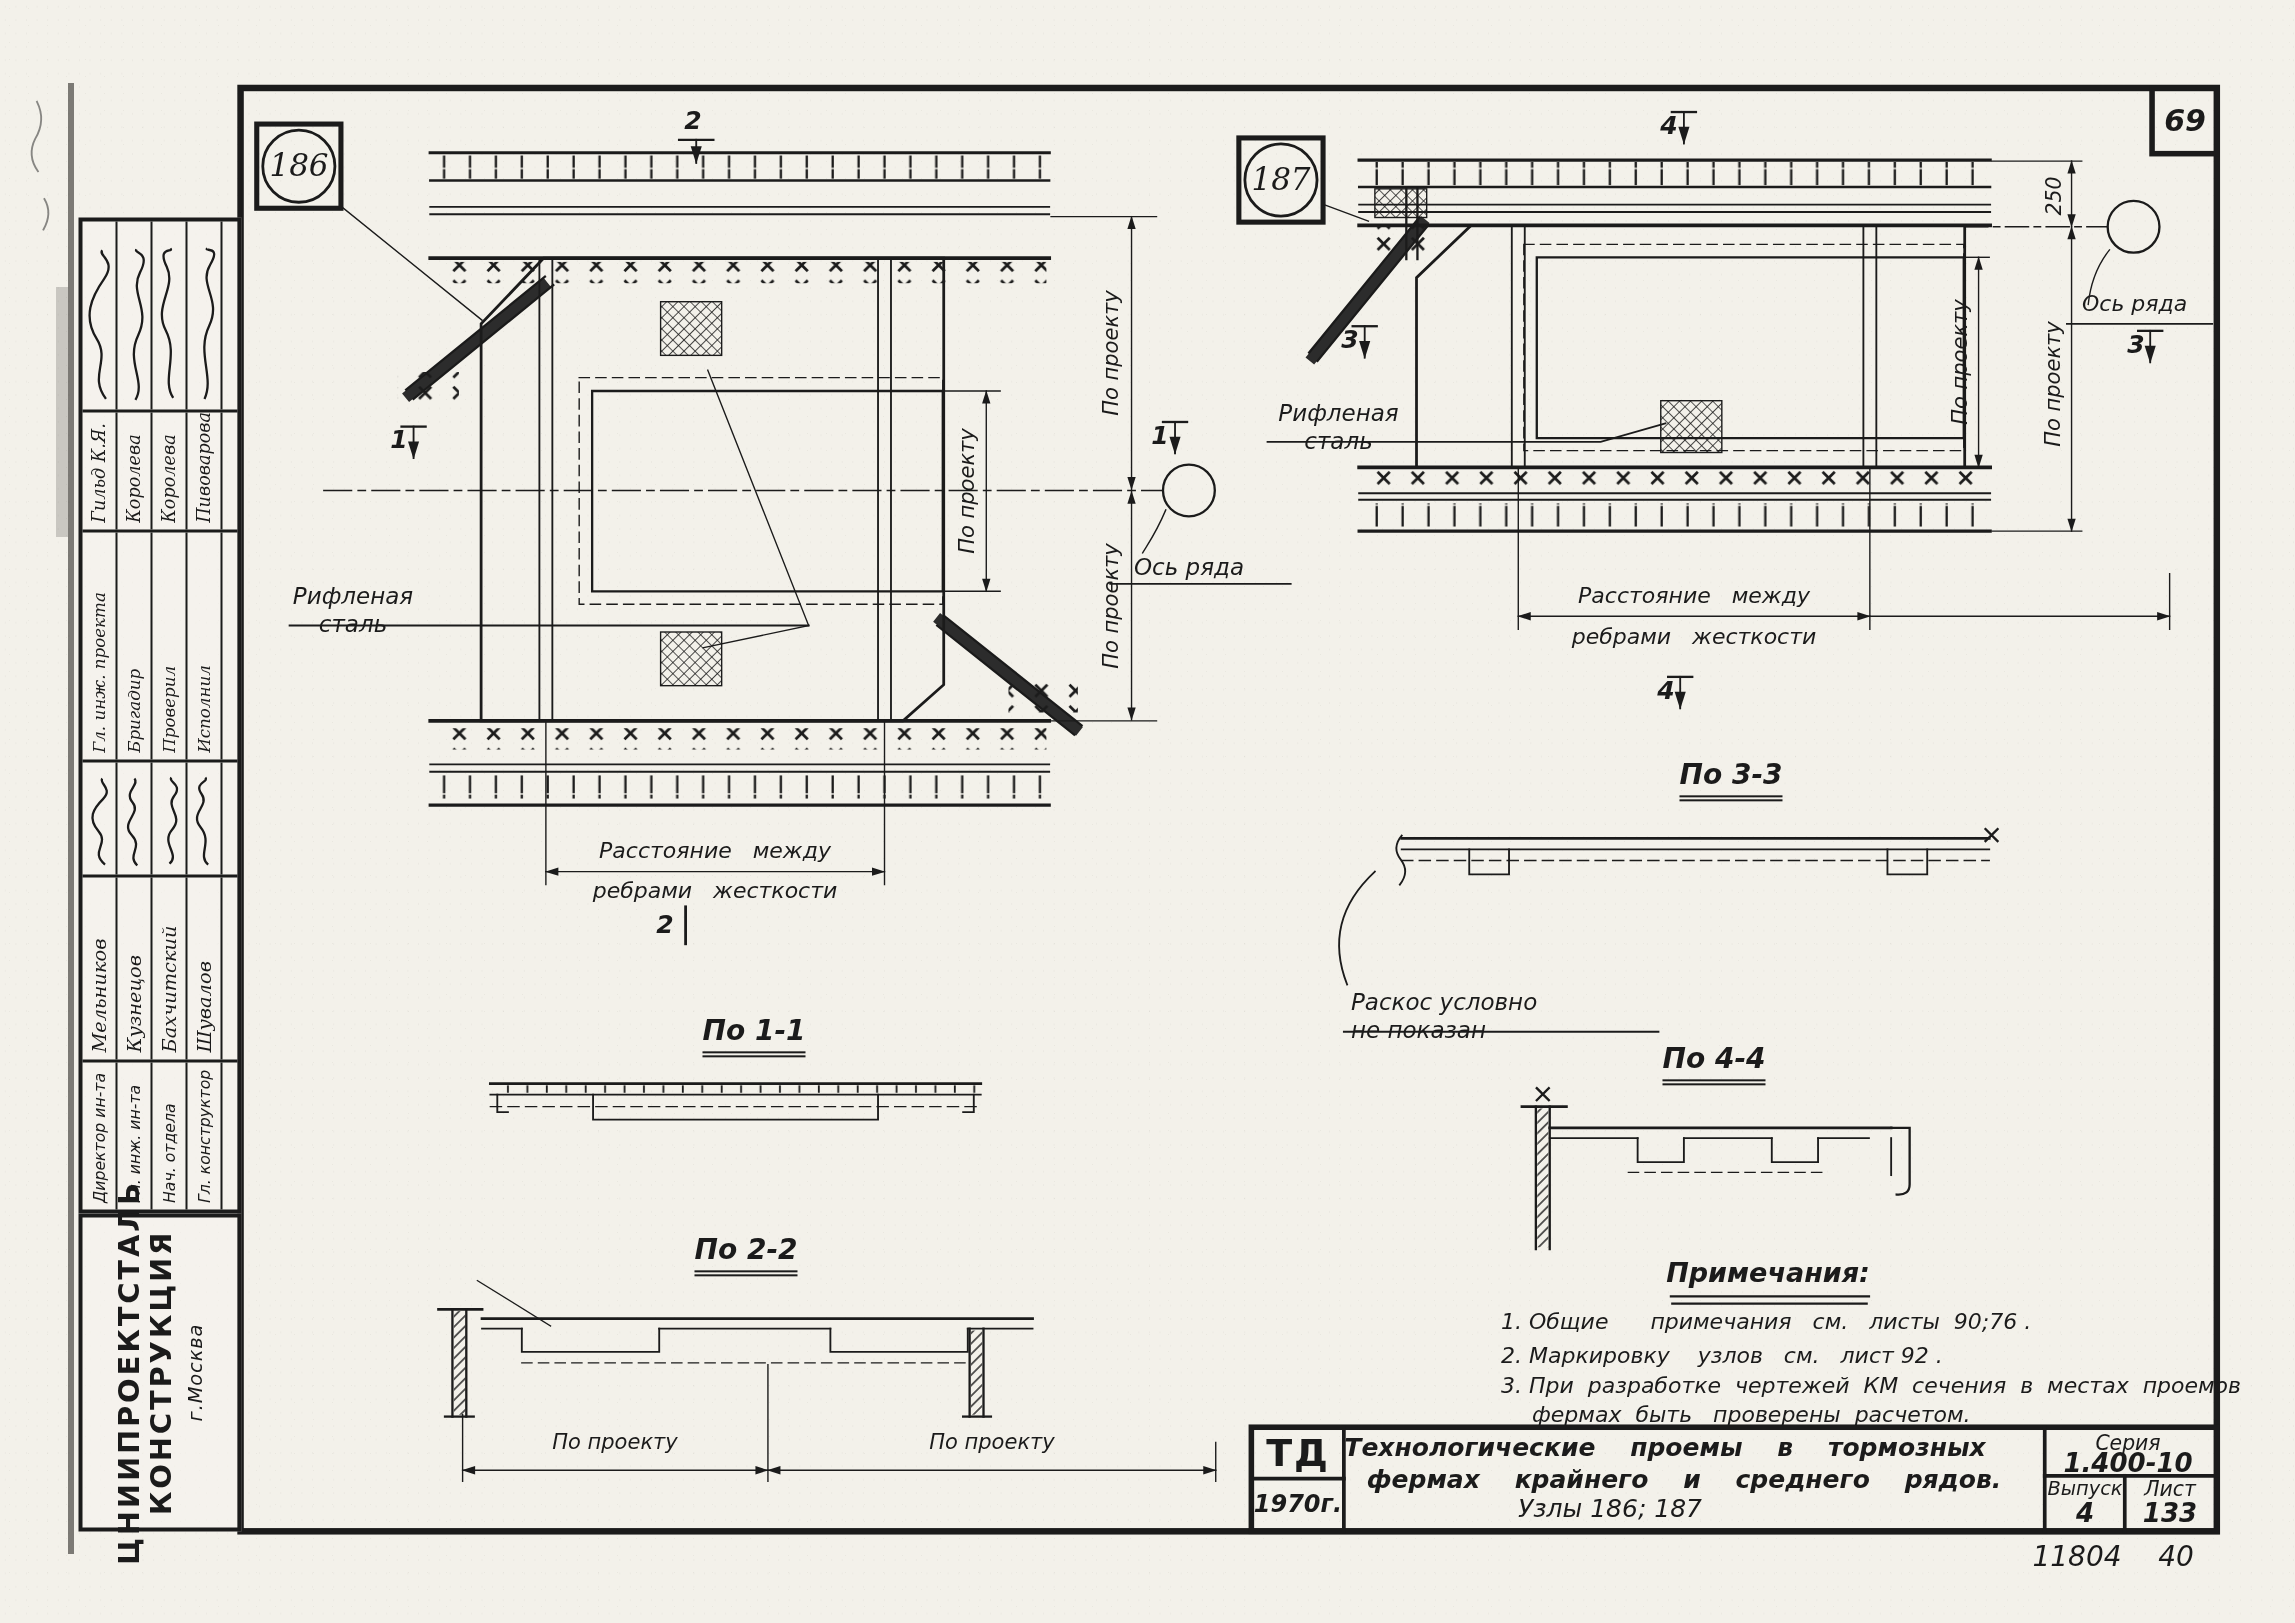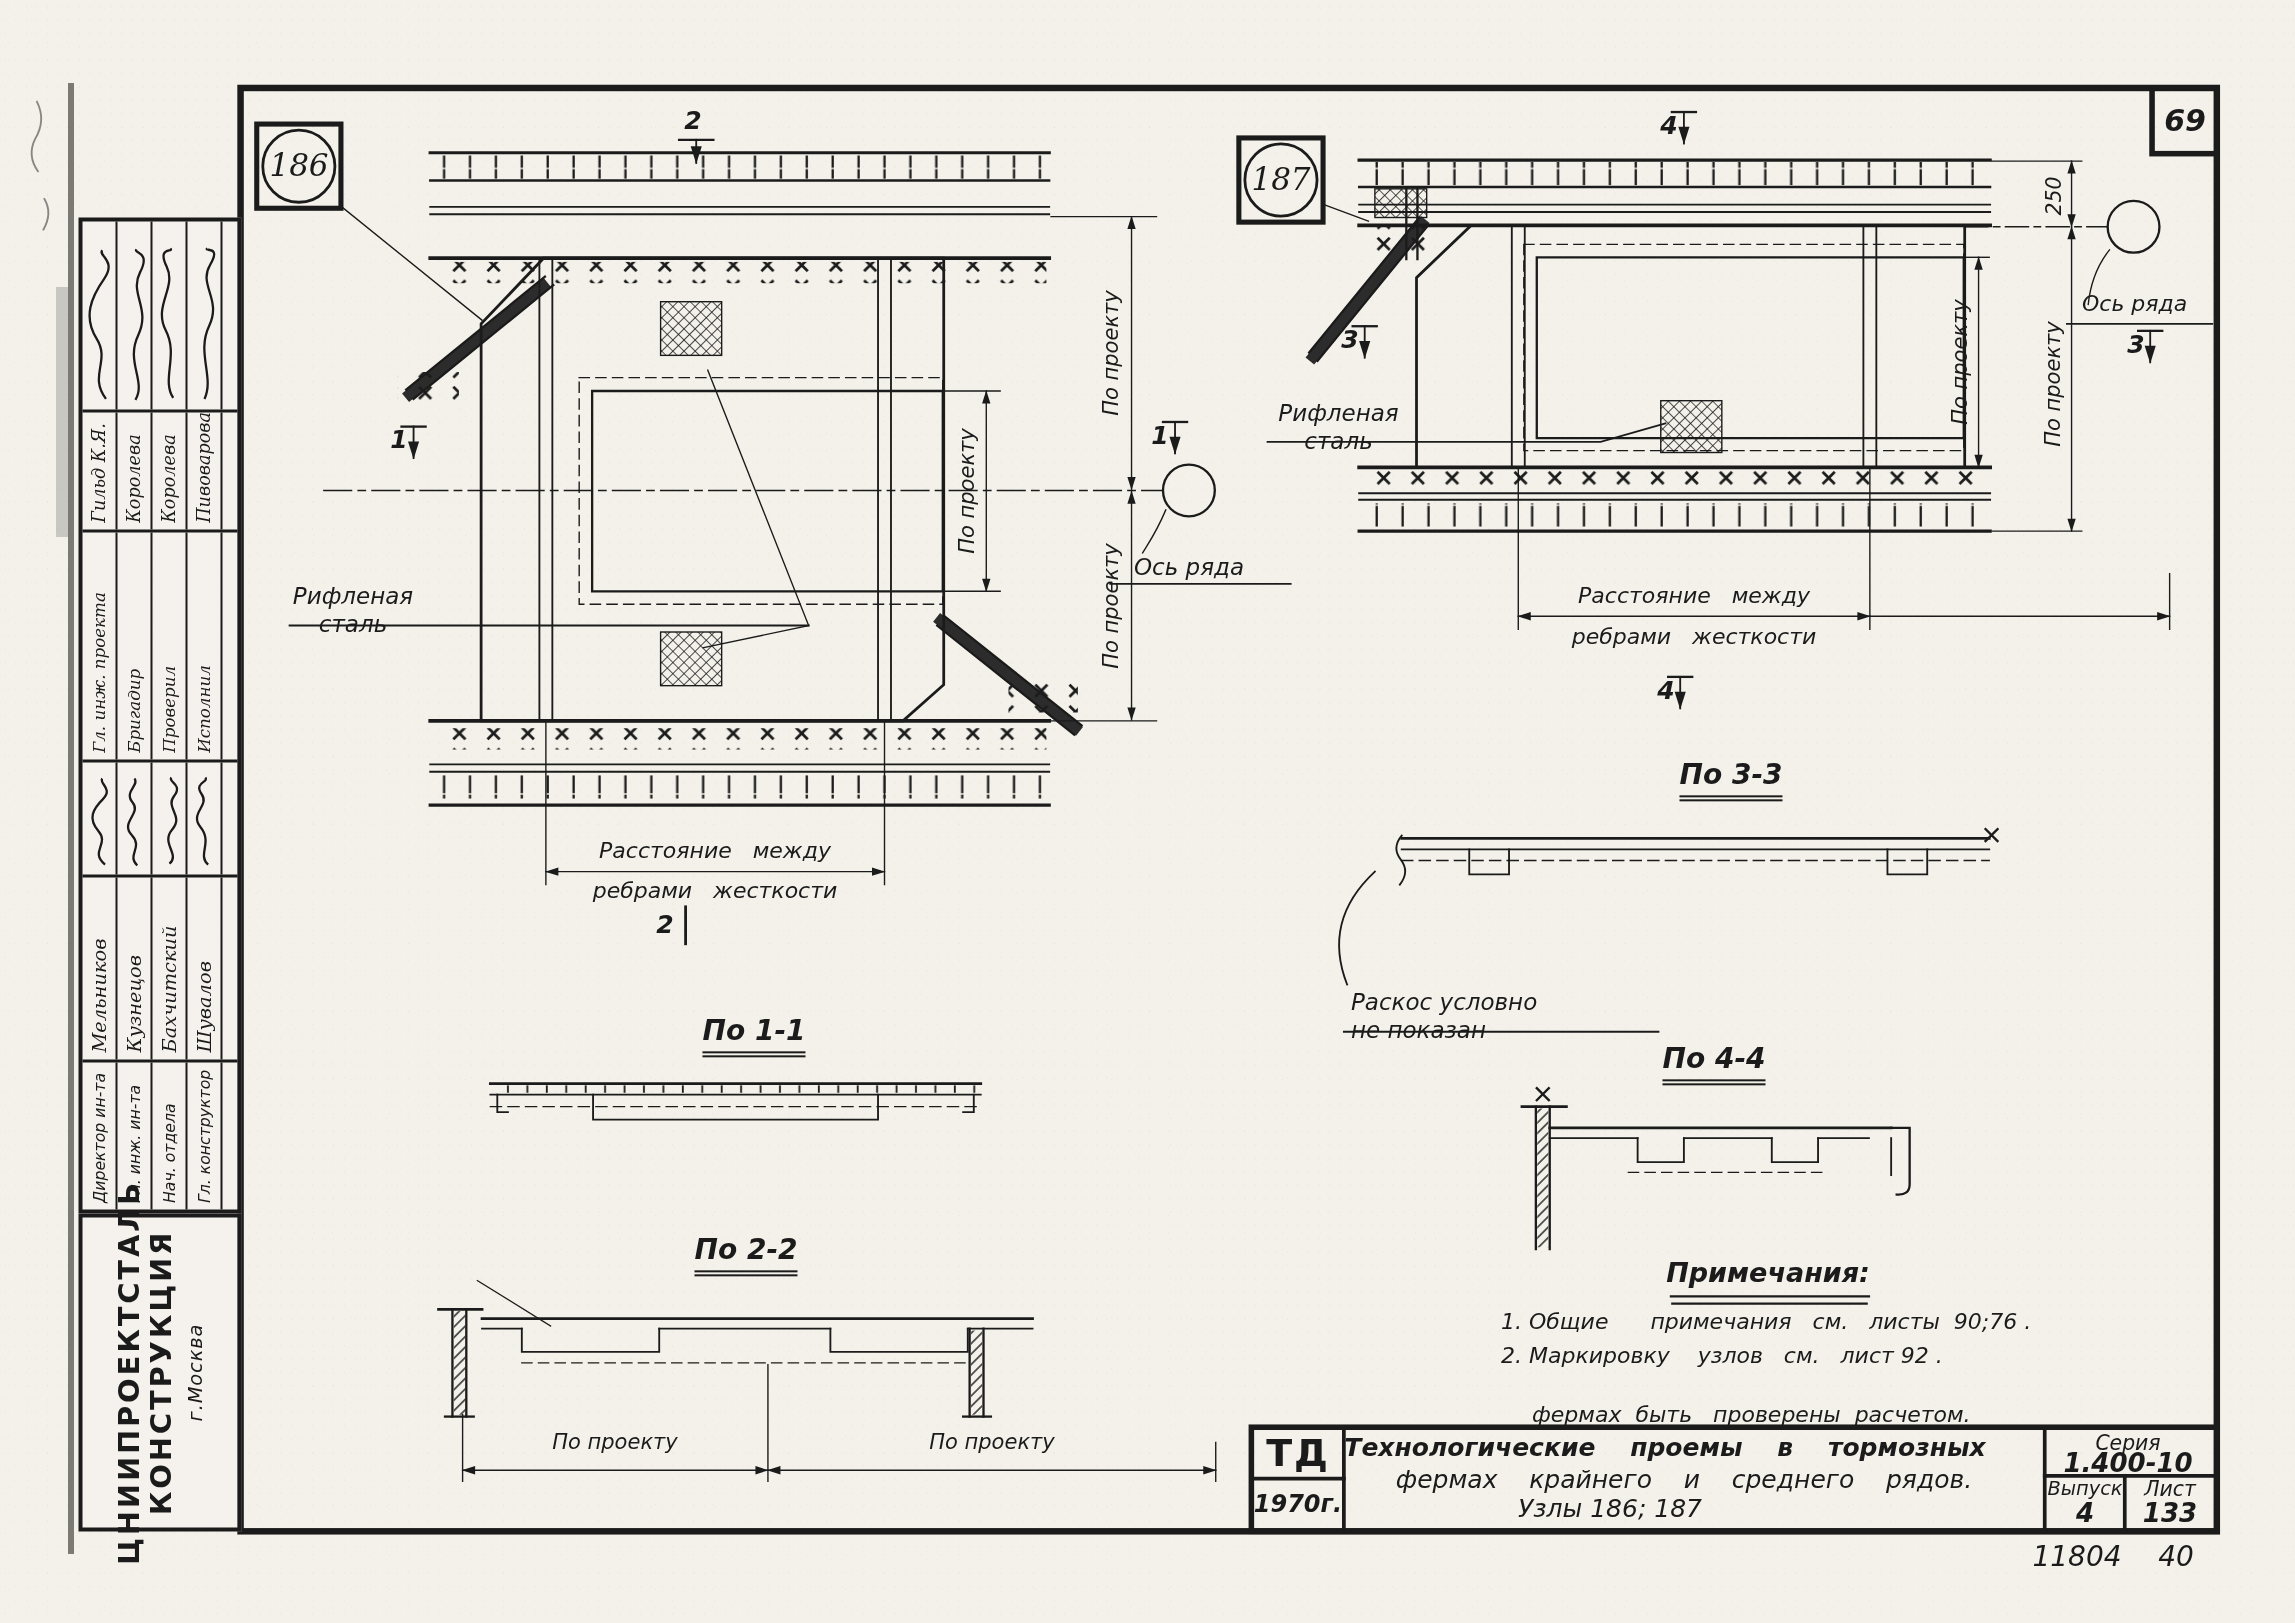--- a/index.html
+++ b/index.html
@@ -282,26 +282,27 @@
   <div class="lbl rot" style="left:968px;top:491px;font-size:21px;">По проекту</div>
   <div class="lbl rot" style="left:1961px;top:362px;font-size:21px;">По проекту</div>
   <div class="lbl rot" style="left:2054px;top:384px;font-size:21px;">По проекту</div>
   <div class="lbl ctr" style="left:615px;top:1443px;font-size:21px;">По проекту</div>
   <div class="lbl ctr" style="left:992px;top:1443px;font-size:21px;">По проекту</div>
   <div class="lbl rot" style="left:2054px;top:196px;font-size:20.4px;">250</div>
 
   <div class="lbl ctr" style="left:1768px;top:1273px;font-size:27px;font-weight:bold;">Примечания:</div>
   <div class="lbl" style="left:1501px;top:1309px;font-size:22px;">1. Общие      примечания   см.   листы  90;76 .</div>
   <div class="lbl" style="left:1501px;top:1343px;font-size:22px;">2. Маркировку    узлов   см.   лист 92 .</div>
+  <div class="lbl" style="left:1501px;top:1373px;font-size:22px;">3. При  разработке  чертежей  КМ  сечения  в  местах  проемов</div>
   <div class="lbl" style="left:1532px;top:1402px;font-size:22px;">фермах  быть   проверены  расчетом.</div>
 
   <div class="lbl ctr" style="left:1298px;top:1453px;font-size:38px;font-style:normal;font-weight:bold;letter-spacing:1.9px;">ТД</div>
   <div class="lbl ctr" style="left:1298px;top:1505px;font-size:24px;font-weight:bold;">1970г.</div>
   <div class="lbl ctr" style="left:1665px;top:1448px;font-size:25px;font-weight:bold;">Технологические    проемы    в    тормозных</div>
-  <div class="lbl ctr" style="left:1684px;top:1480px;font-size:25px;font-weight:normal;">фермах    крайнего    и    среднего    рядов.</div>
+  <div class="lbl ctr" style="left:1684px;top:1480px;font-size:25px;font-weight:bold;">фермах    крайнего    и    среднего    рядов.</div>
   <div class="lbl ctr" style="left:1610px;top:1509px;font-size:25px;font-weight:normal;">Узлы 186; 187</div>
   <div class="lbl ctr" style="left:2128px;top:1443px;font-size:20.4px;">Серия</div>
   <div class="lbl ctr" style="left:2128px;top:1464px;font-size:26px;font-weight:bold;">1.400-10</div>
   <div class="lbl ctr" style="left:2085px;top:1489px;font-size:19.4px;">Выпуск</div>
   <div class="lbl ctr" style="left:2085px;top:1514px;font-size:26px;font-weight:bold;">4</div>
   <div class="lbl ctr" style="left:2170px;top:1489px;font-size:20.4px;">Лист</div>
   <div class="lbl ctr" style="left:2170px;top:1514px;font-size:26px;font-weight:bold;">133</div>
 
   <div class="stampTables">
 

